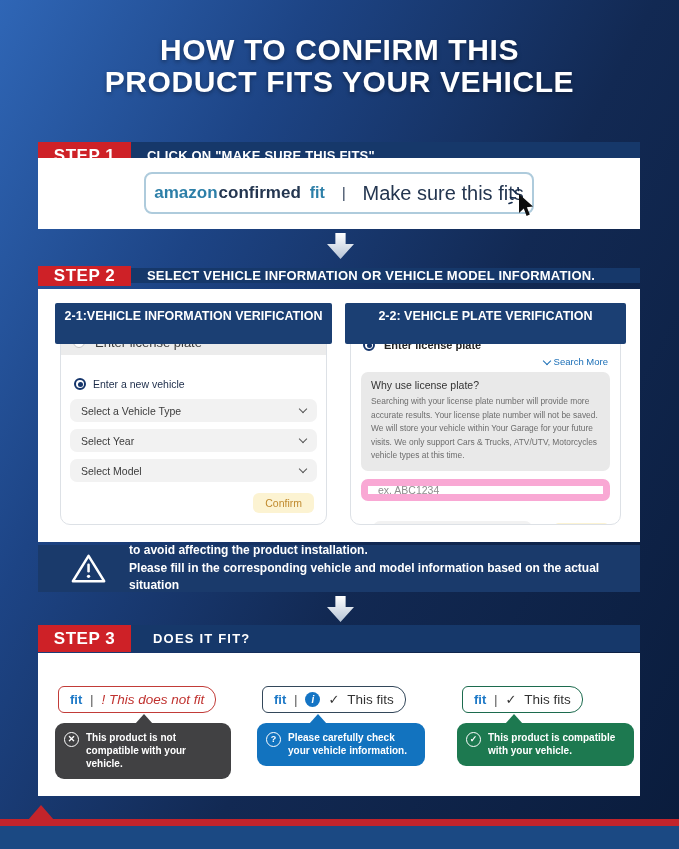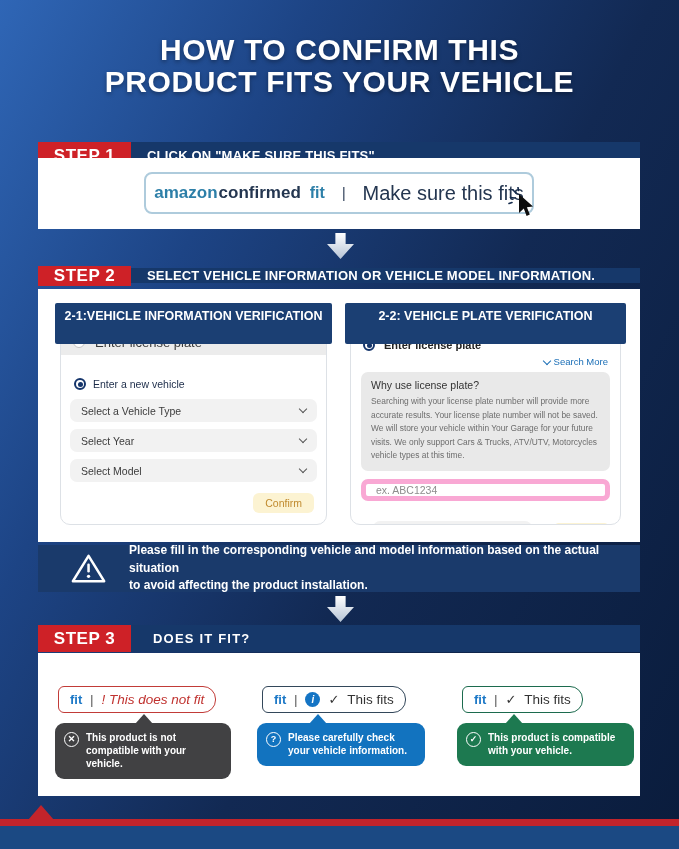--- a/index.html
+++ b/index.html
@@ -66,21 +66,21 @@
   .confirm-btn,.search-btn{ background:#fcf3d2; color:#c08a2e; border:none; border-radius:6px;
     font-size:10.5px; padding:4px 12px; font-family:"Liberation Sans", sans-serif; cursor:pointer; }
   .rr{ display:flex; align-items:center; gap:9px; padding:10px 0 0 12px; font-size:11px;
     color:#222; font-weight:bold; }
   .learn-more{ display:flex; align-items:center; justify-content:flex-end; gap:4px;
     color:#1b6fb7; font-size:9.5px; padding:5px 12px 2px 0; cursor:pointer; }
   .learn-more .chev{ border-color:#1b6fb7; margin-top:-2px; }
   .info-box{ background:#e9e9e9; border-radius:7px; margin:3px 10px 0; padding:7px 10px 8px; }
   .info-title{ font-size:10.5px; color:#333; margin-bottom:4px; }
   .info-body{ font-size:8.4px; color:#6d6d6d; line-height:1.62; }
-  .plate-input{ display:block; width:calc(100% - 20px); border:5px solid #f9a8d4; border-radius:7px;
+  .plate-input{ display:block; width:calc(100% - 20px); border:7px solid #f9a8d4; border-radius:7px;
     height:22px; margin:8px 10px 0; padding-left:10px; font-size:10.5px; color:#555;
     font-family:"Liberation Sans", sans-serif; outline:none; }
   .plate-input::placeholder{ color:#8d8d8d; }
   .state-row{ display:flex; gap:9px; margin:8px 10px 0; align-items:center; }
   .state-dd{ flex:1; margin:12px; }
   
   .warning-band{ position:absolute; left:38px; width:602px; top:545px; height:47px;
     background:#1a3a6b; display:flex; align-items:center; gap:22px; padding-left:32px; }
   .warning-text{ color:#fff; font-weight:bold; font-size:12px; line-height:1.45; }
   .warning-text span{ display:block; }
@@ -210,22 +210,22 @@
 
   </div>
 
   <div class="warning-band">
     <svg width="38" height="33" viewBox="0 0 38 33">
       <path d="M19 3.5 L35 29.5 L3 29.5 Z" fill="none" stroke="#ffffff" stroke-width="2.6" stroke-linejoin="round"></path>
       <rect x="17.7" y="11.5" width="2.6" height="9" rx="1.2" fill="#ffffff"></rect>
       <circle cx="19" cy="24.5" r="1.7" fill="#ffffff"></circle>
     </svg>
     <div class="warning-text">
+      <span>to avoid affecting the product installation.</span>
       <span>Please fill in the corresponding vehicle and model information based on the actual situation</span>
-      <span>to avoid affecting the product installation.</span>
     </div>
   </div>
 
   <div class="down-arrow a2"></div>
 
   <div class="step-header sh3">
     <div class="step-badge">STEP 3</div>
     <div class="step-title-bar">DOES IT FIT?</div>
   </div>
   <div class="panel-white s3-body">

